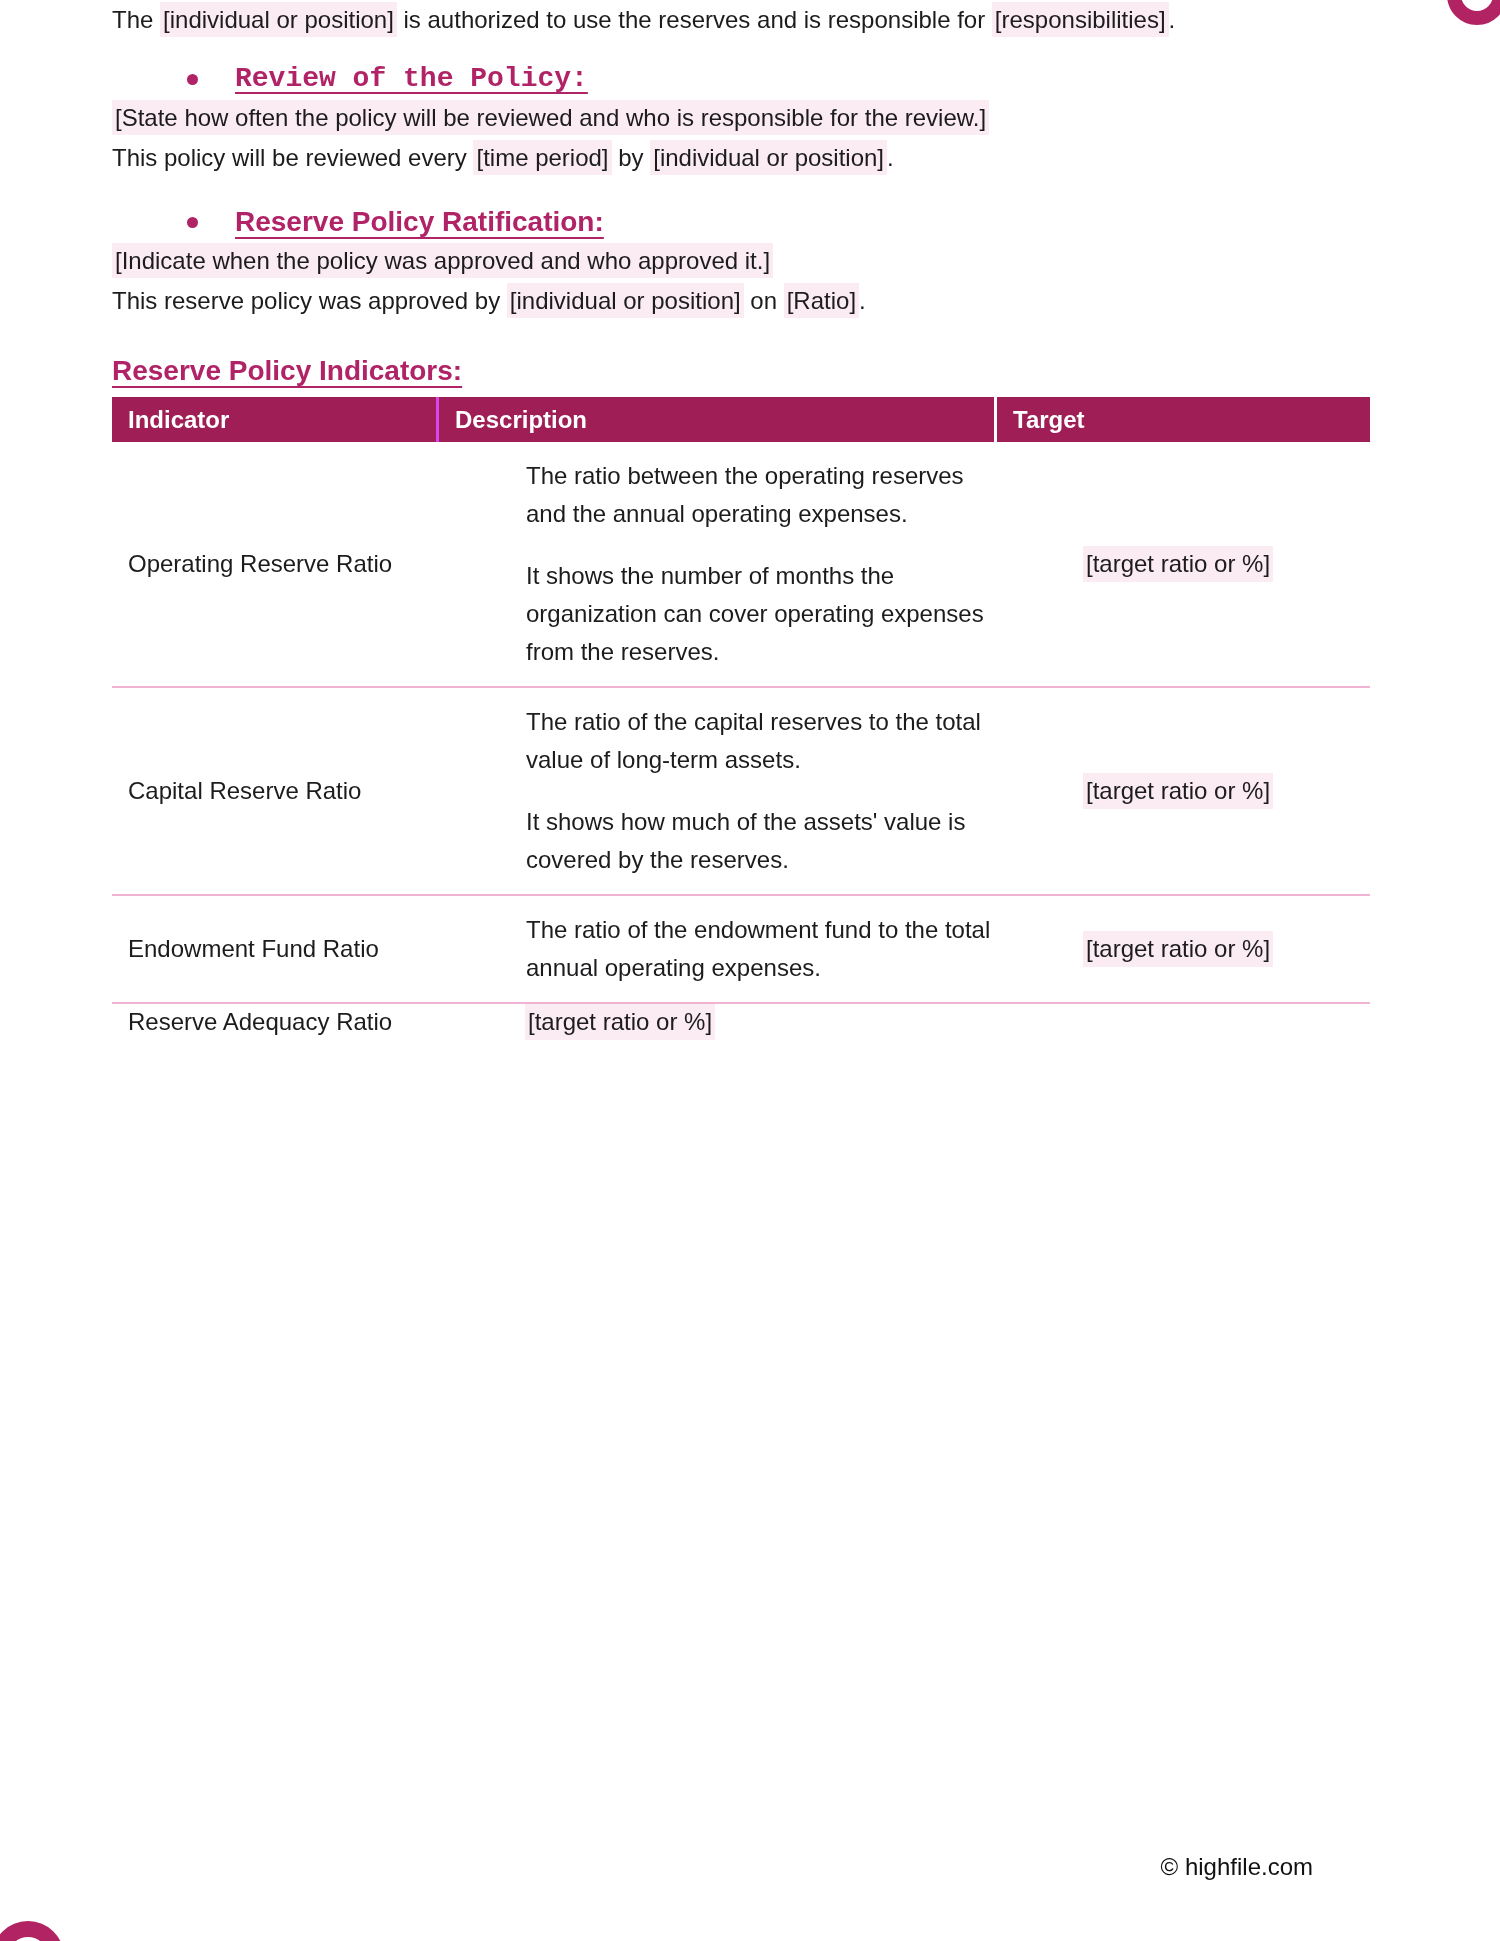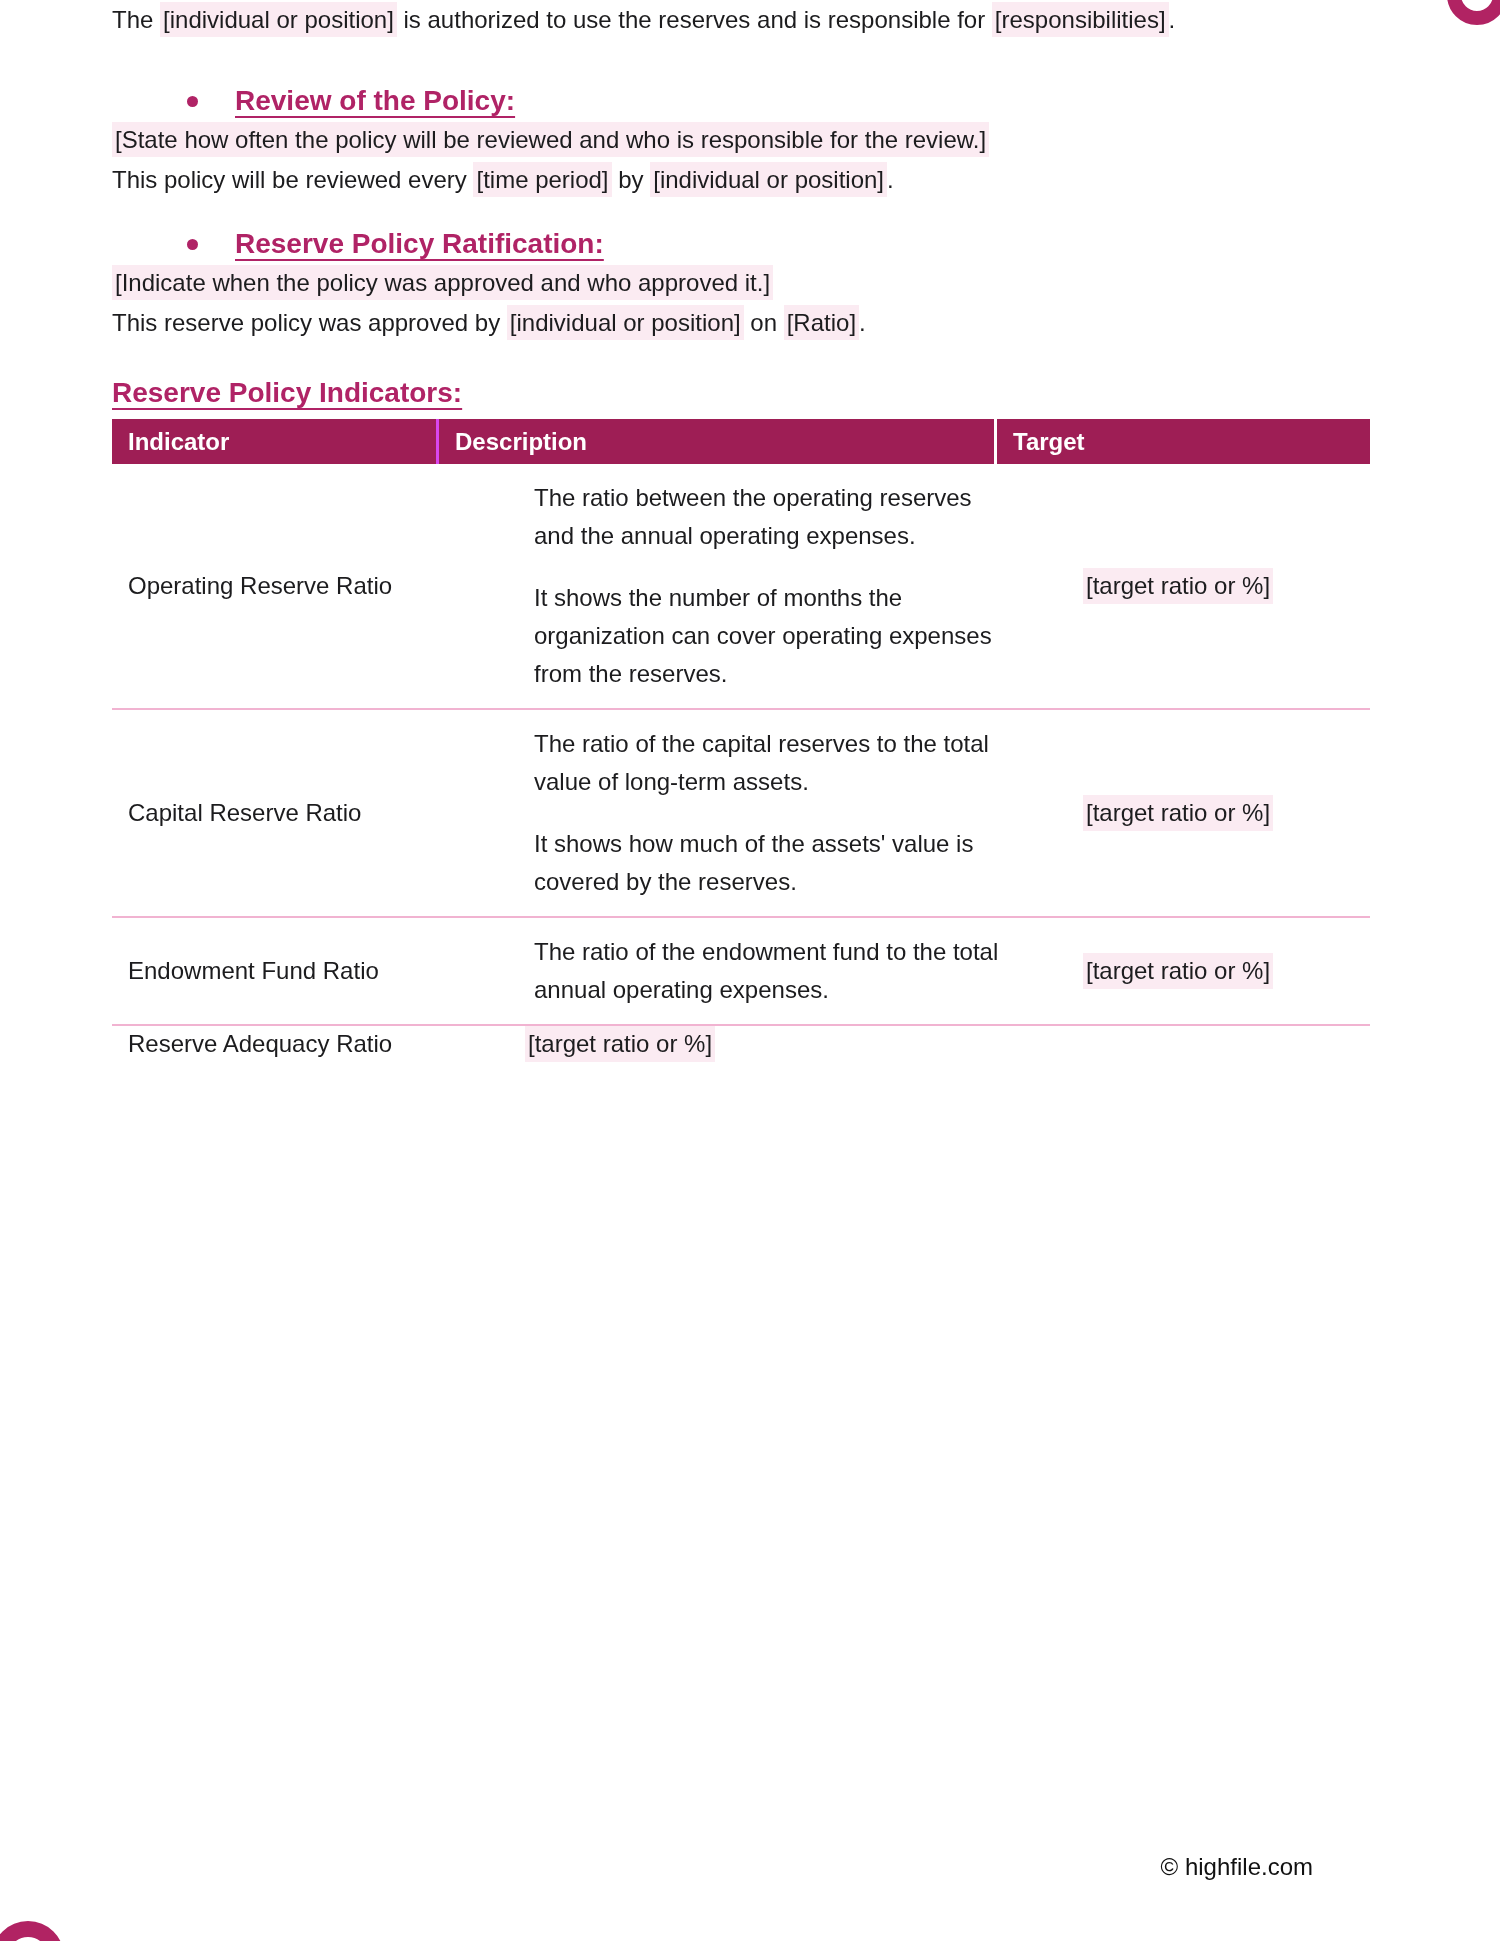--- a/index.html
+++ b/index.html
@@ -16,21 +16,21 @@
   p.body { font-size:24px; line-height:40px; margin:0; }
   .hl { background:#FBEBF2; padding:4px 3px; }
 
   .p-intro { margin-top:66px; }
   .p-state { margin-top:15px; }
   .p-policy { margin-top:7px; }
   .p-indicate { margin-top:10px; }
   .p-approved { margin-top:6px; }
 
   .bullet-heading { display:flex; align-items:center; line-height:38px; }
-  .h-review { margin-top:42px; }
+  .h-review { margin-top:20px;font-family:Liberation Mono, monospace; }
   .h-ratification { margin-top:25px; }
   .bullet-dot {
     width:11px; height:11px; border-radius:50%;
     background:#B02366; margin-left:75px; margin-right:37px; flex:0 0 auto;
   }
   .heading-text {
     color:#B02366; font-weight:bold; font-size:28px;
     text-decoration:underline; text-underline-offset:6px; text-decoration-thickness:2px;
   }
   .h-indicators { margin-top:31px; line-height:38px; }
@@ -47,21 +47,21 @@
 
   .row { display:flex; border-bottom:2px solid #F1B3D1; }
   .row:last-child { border-bottom:none; }
   .cell-ind {
     width:398px; display:flex; align-items:center;
     padding-left:16px; box-sizing:border-box;
   }
   .cell-desc {
     width:558px; padding:15px 16px; box-sizing:border-box; line-height:38px;
   }
-  .cell-desc p { margin:0 0 24px 8px; width:474px; }
+  .cell-desc p { margin:0 0 24px 0; width:474px; }
   .cell-desc p:last-child { margin-bottom:0; }
   .row-tight .cell-desc p:first-child { margin-bottom:8px; }
   .cell-target {
     width:302px; display:flex; align-items:center;
     padding-left:15px; box-sizing:border-box;
   }
 
   .footer { position:absolute; top:1853px; right:187px; font-size:24px; color:#111111;margin-left:40px; }
 
   .ring { position:absolute; border-radius:50%; box-sizing:border-box; border-style:solid; border-color:#B12363; }

